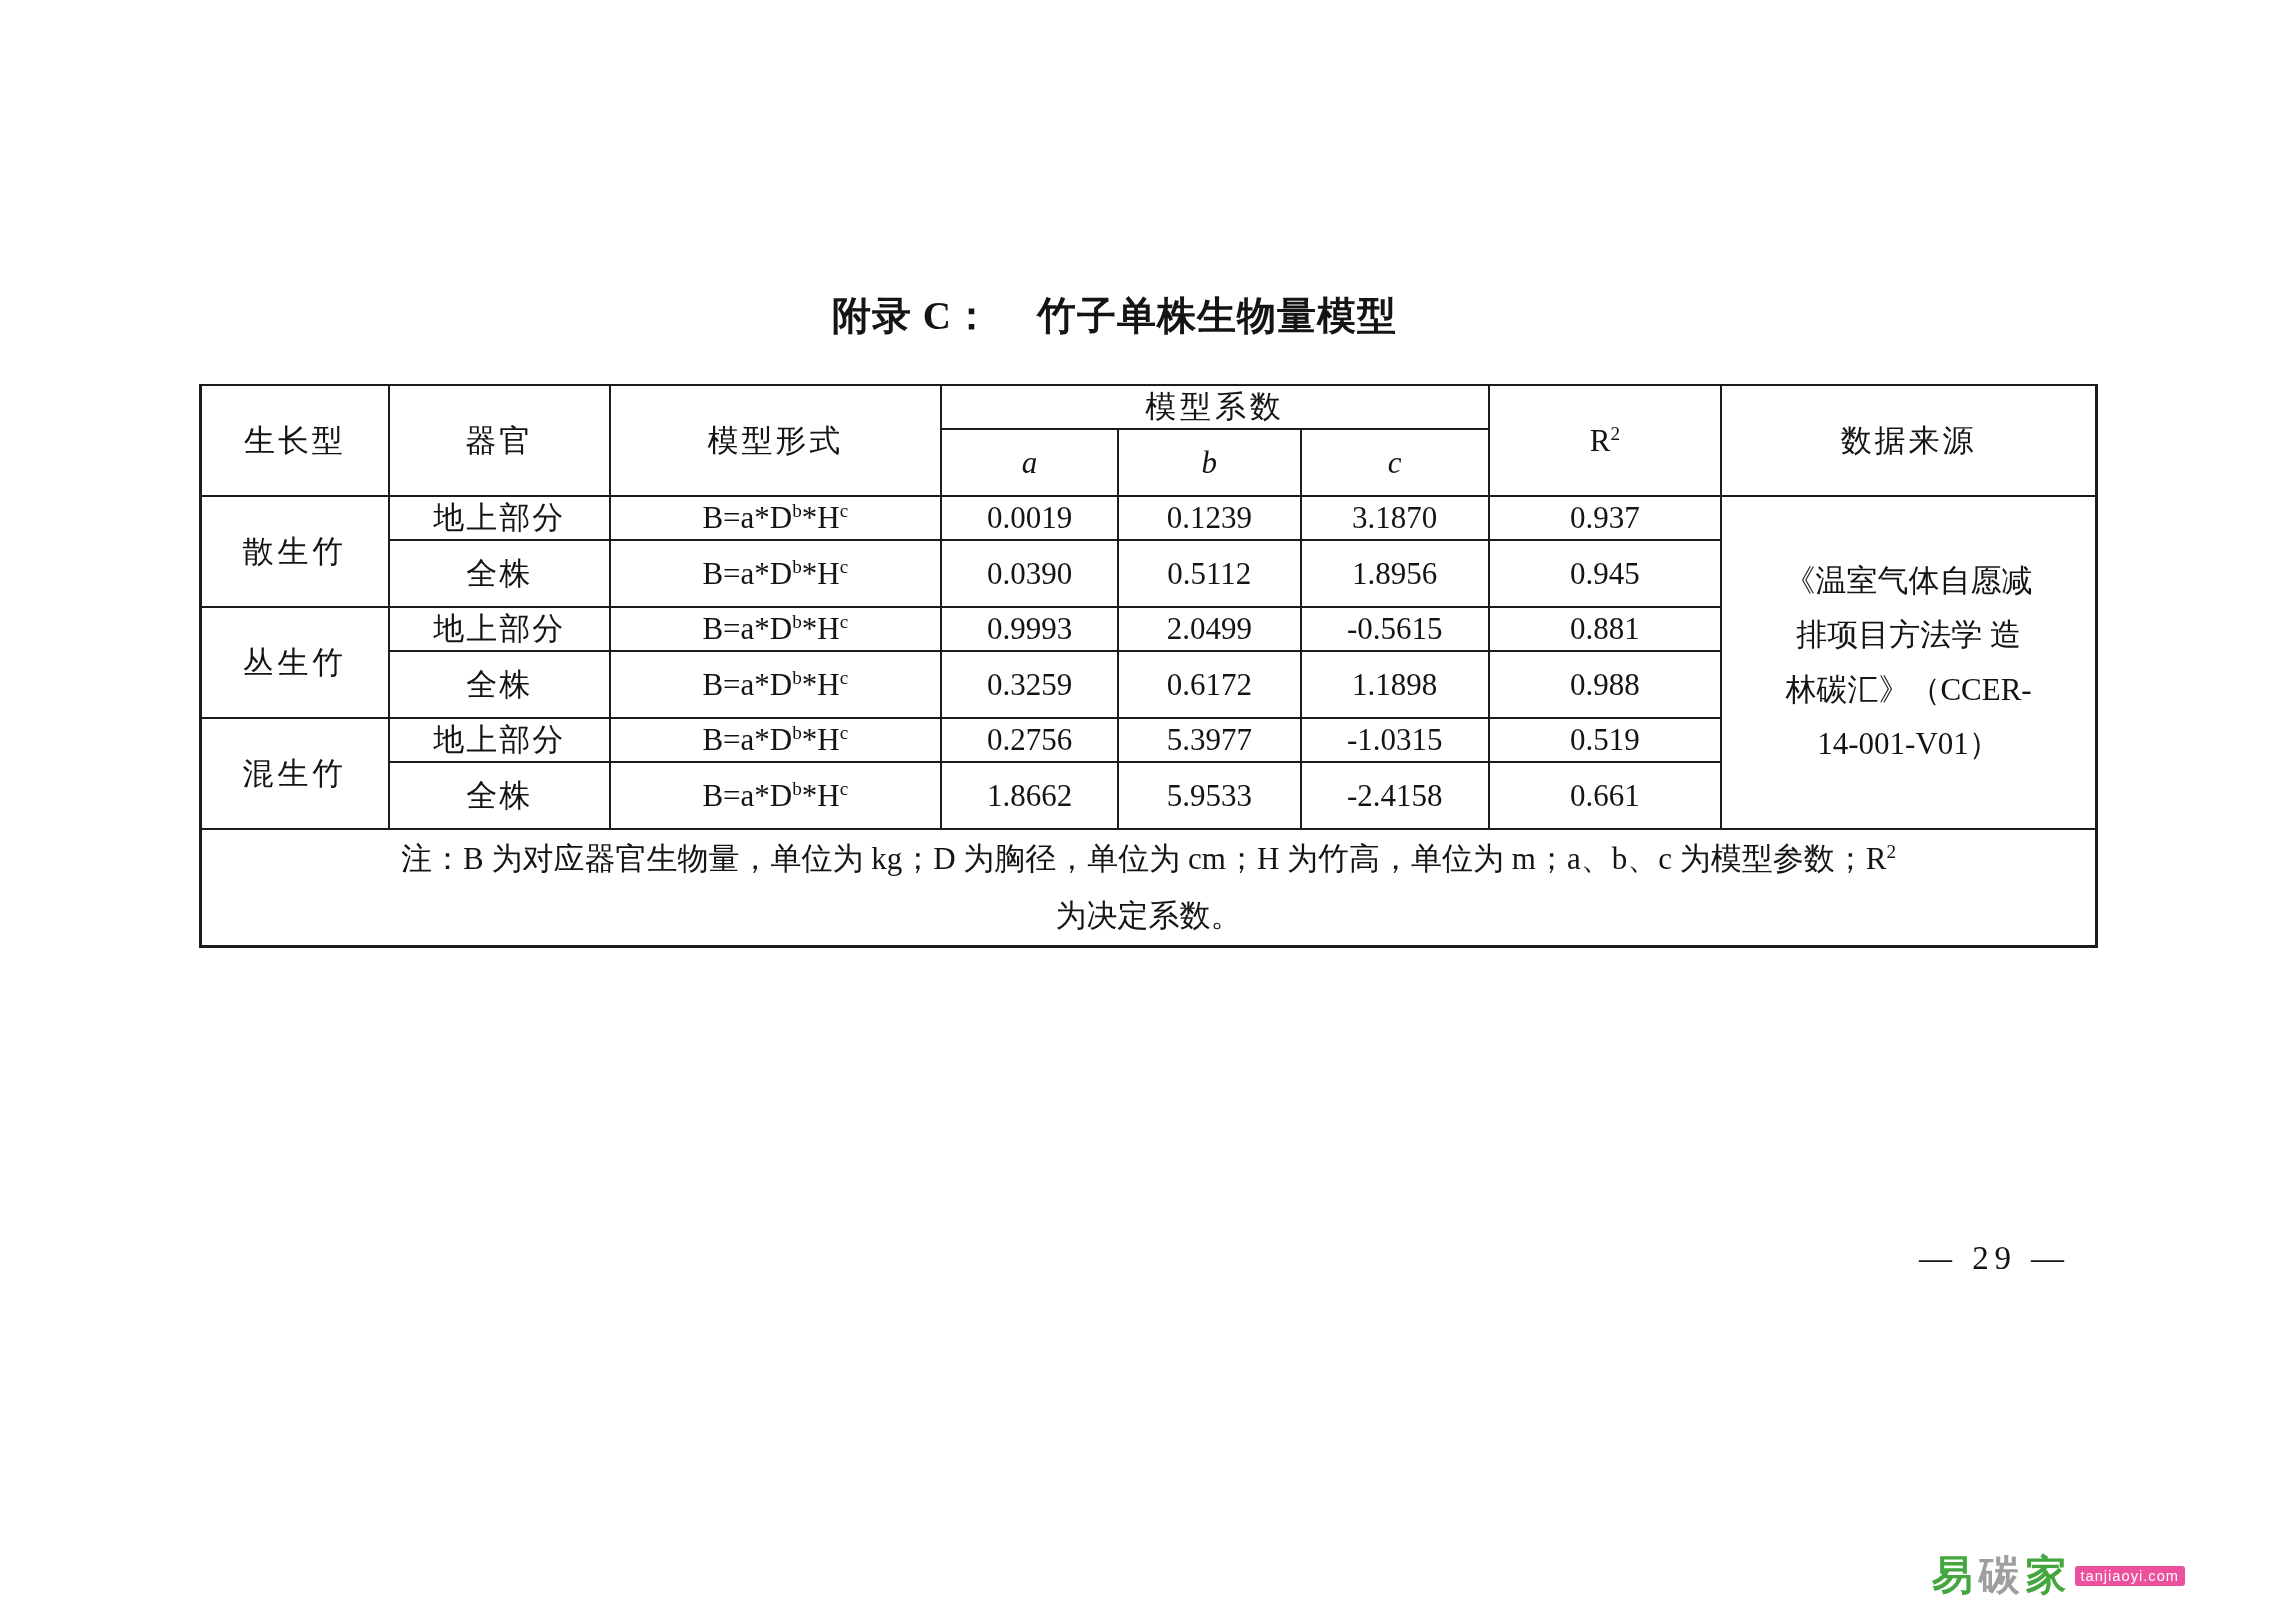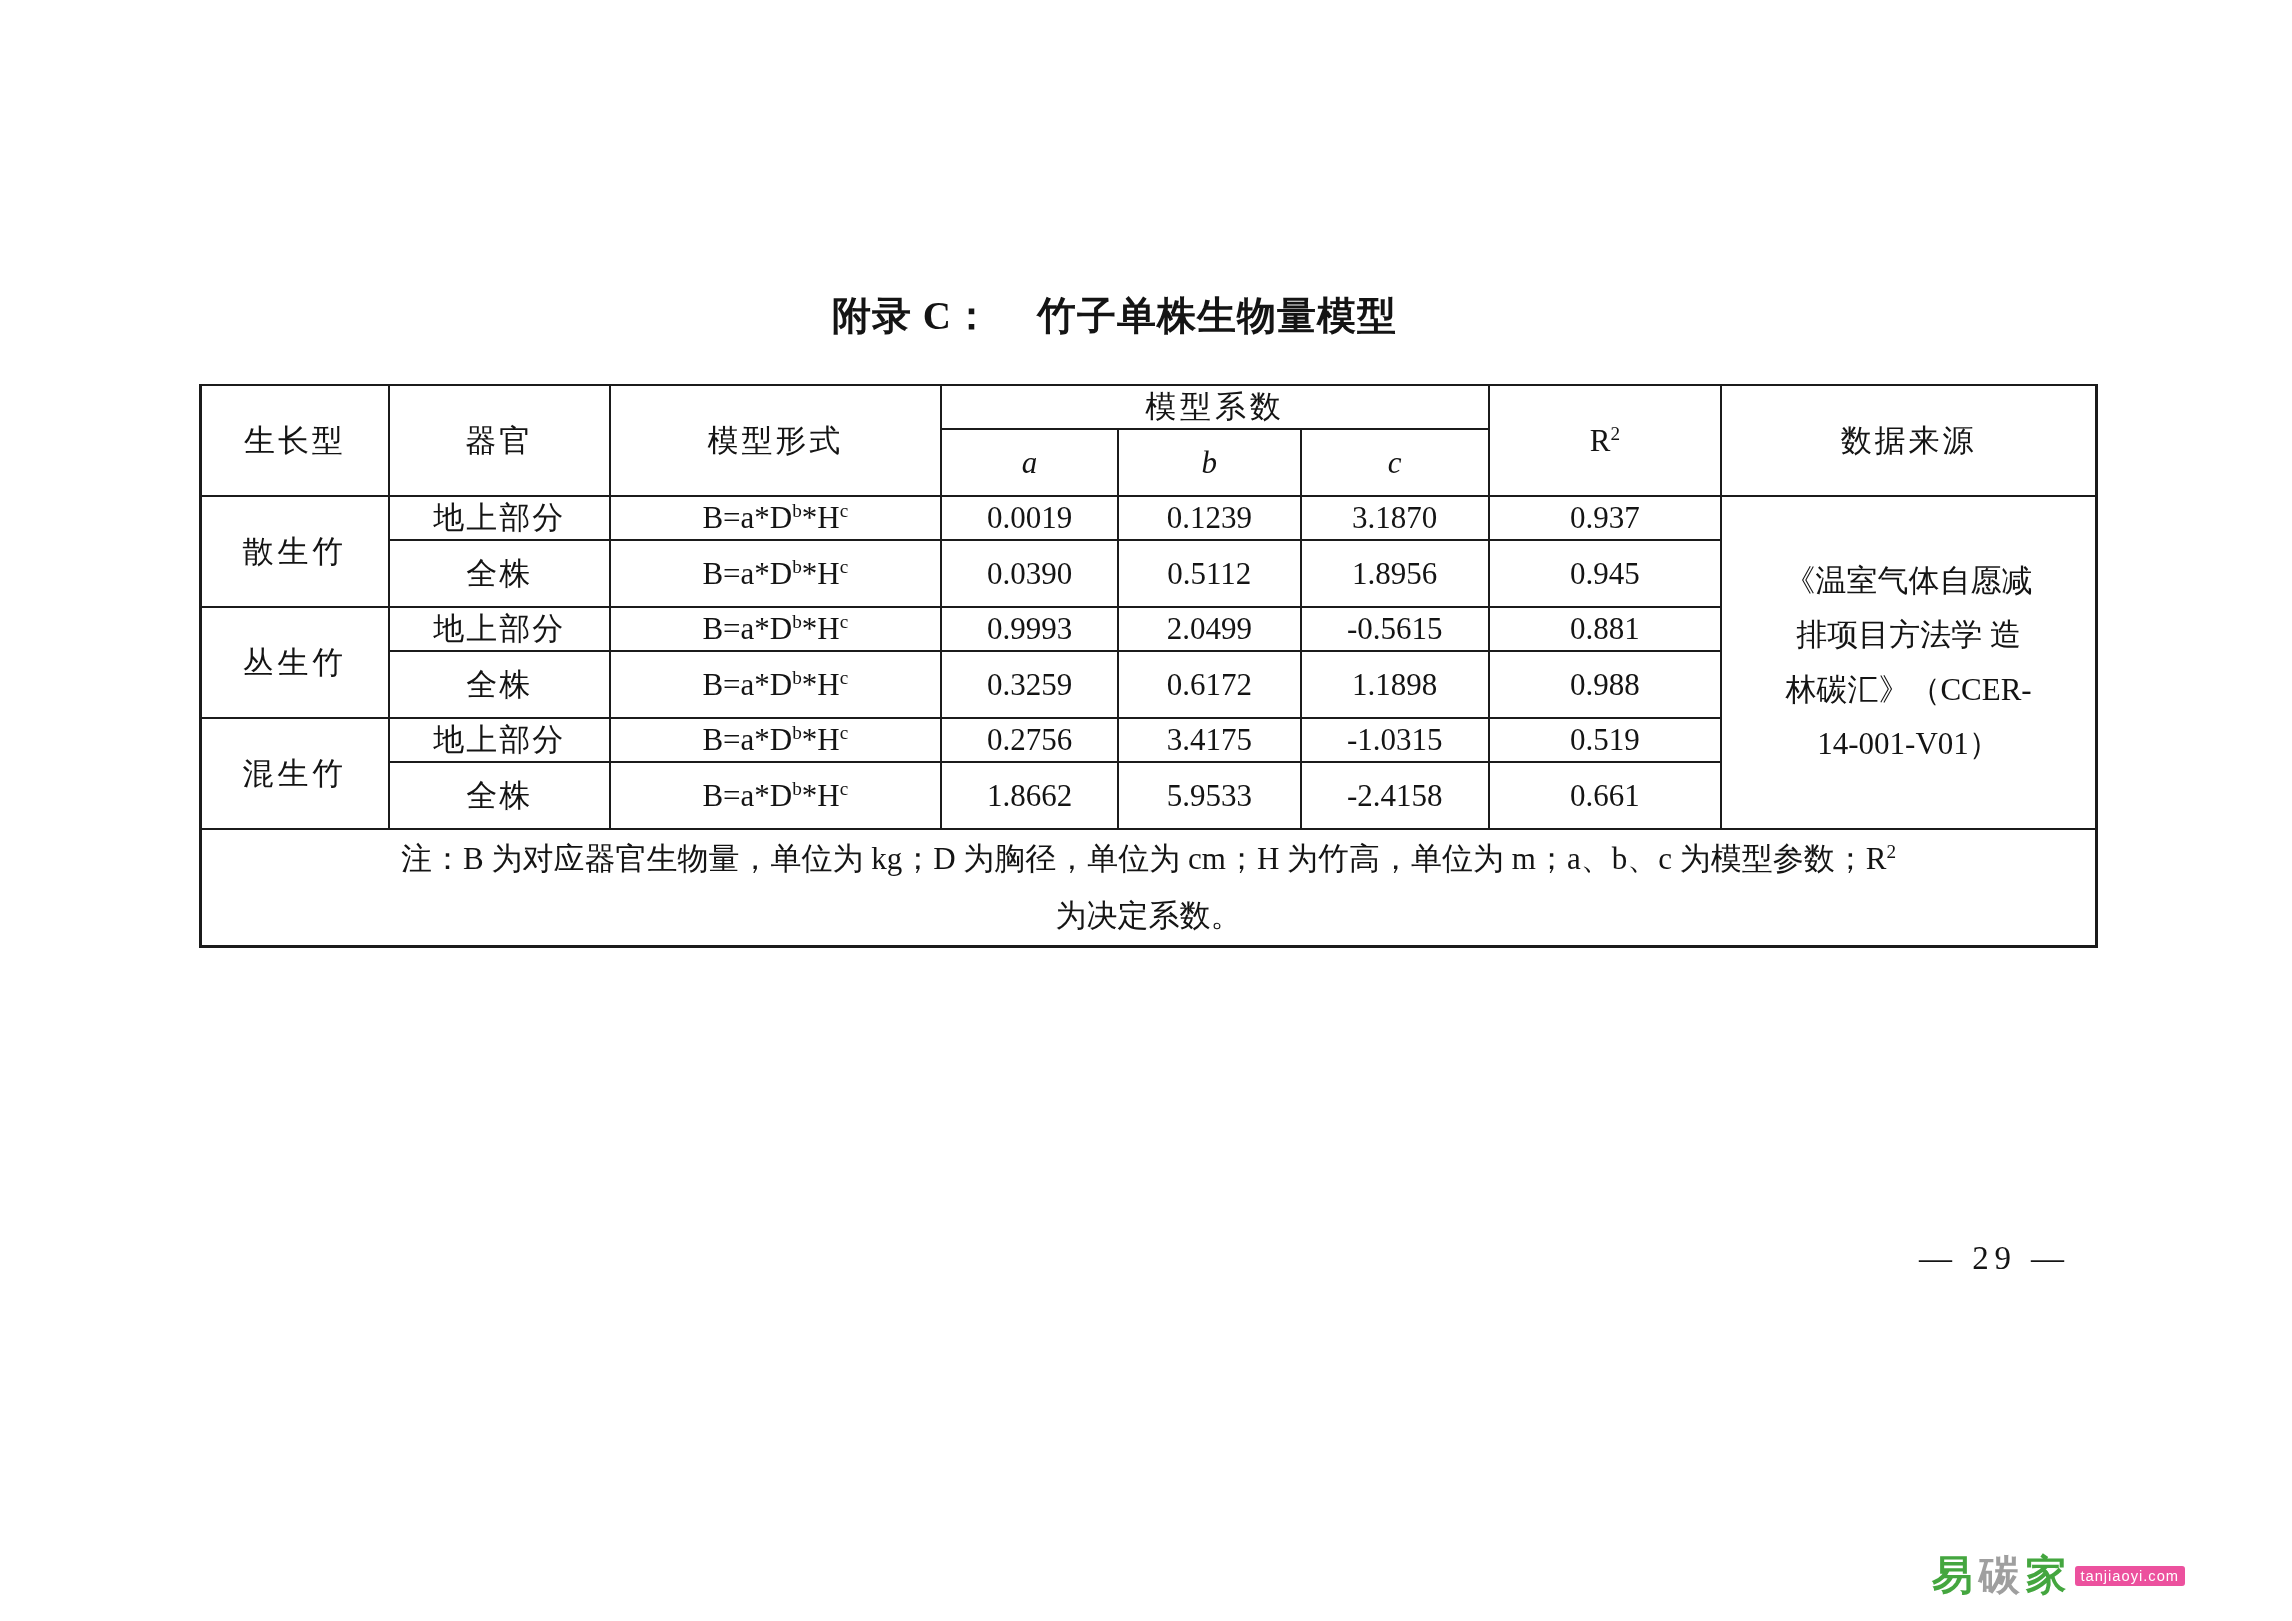--- a/index.html
+++ b/index.html
@@ -217,21 +217,21 @@
         <td class="num">0.6172</td>
         <td class="num">1.1898</td>
         <td class="num">0.988</td>
       </tr>
 
       <tr>
         <td class="row-label outer-left" rowspan="2" style="height:65px">混生竹</td>
         <td class="organ">地上部分</td>
         <td class="formula"><span>B=a*D</span><sup class="sup">b</sup><span>*H</span><sup class="sup">c</sup></td>
         <td class="num">0.2756</td>
-        <td class="num">3.4175</td>
+        <td class="num">5.3977</td>
         <td class="num">-1.0315</td>
         <td class="num">0.519</td>
       </tr>
       <tr>
         <td class="organ" style="height:65px">全株</td>
         <td class="formula"><span>B=a*D</span><sup class="sup">b</sup><span>*H</span><sup class="sup">c</sup></td>
         <td class="num">1.8662</td>
         <td class="num">5.9533</td>
         <td class="num">-2.4158</td>
         <td class="num">0.661</td>

